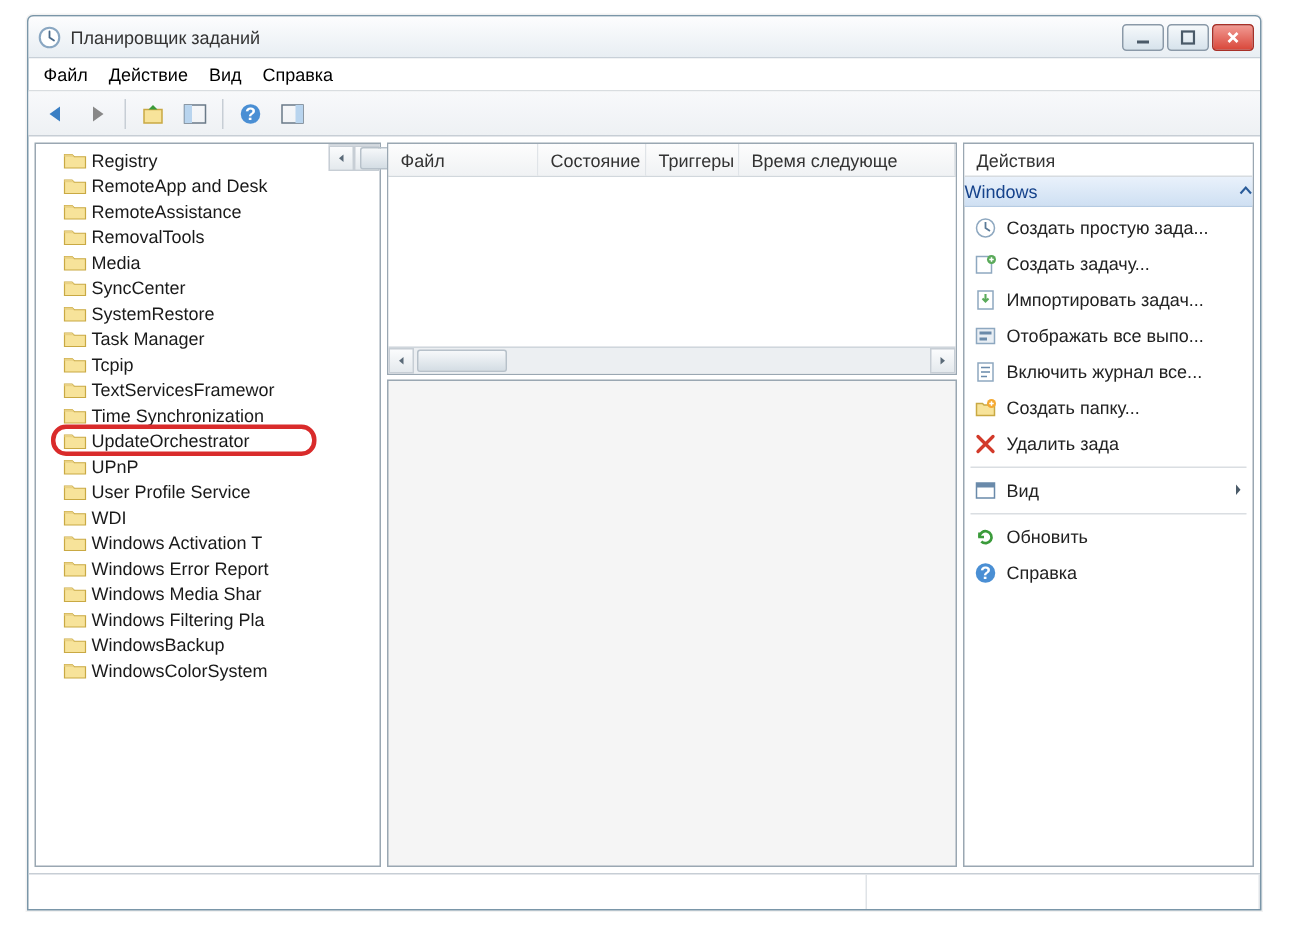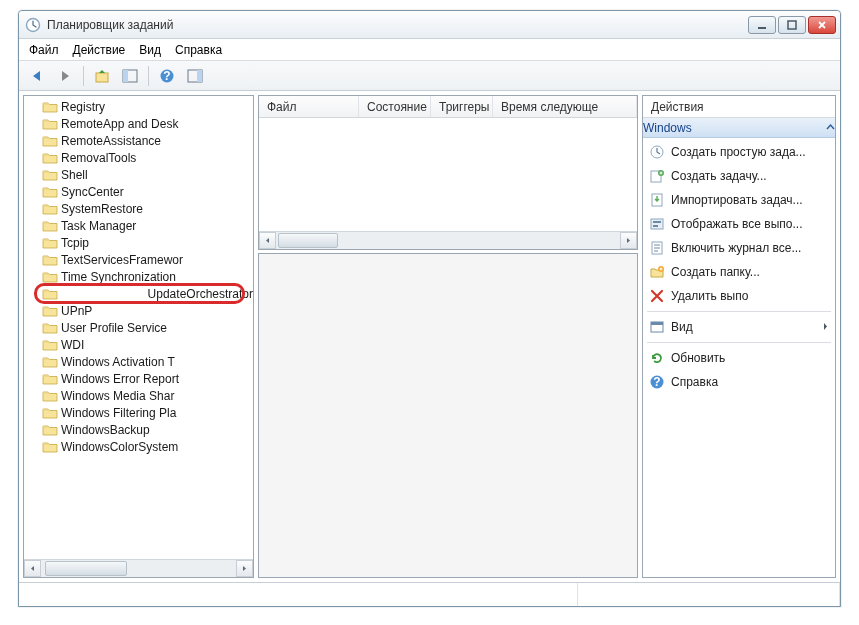--- a/index.html
+++ b/index.html
@@ -18,27 +18,27 @@
 .menubar { height: 22px; display: flex; align-items: center; gap: 14px; padding: 0 10px; border-bottom: 1px solid #d9dde0; }
 .menubar span { color: #000; cursor: default; }
 
 .toolbar { height: 30px; display: flex; align-items: center; gap: 4px; padding: 0 6px; background: linear-gradient(#f8f9fb,#eef1f4); border-bottom: 1px solid #c7ced5; }
 .tbtn { width: 24px; height: 24px; display: flex; align-items: center; justify-content: center; border: 1px solid transparent; border-radius: 2px; cursor: pointer; }
 .tsep { width: 1px; height: 20px; background: #c7ced5; margin: 0 2px; }
 
 .content { flex: 1; display: flex; padding: 4px; gap: 4px; overflow: hidden; }
 
 .panel { border: 1px solid #9aa7b2; background: #fff; position: relative; }
-.tree-panel { width: 231px; display: flex; flex-direction: column; }
+.tree-panel { width: 231px; display: flex; flex-direction: row; }
 .tree-scroll { flex: 1; overflow: hidden; position: relative; }
 .tree-list { padding: 2px 0 2px 4px; }
 .tree-item { display: flex; align-items: center; height: 17px; gap: 3px; white-space: nowrap; cursor: default; padding-left: 14px; }
 .tree-item .folder { width: 16px; height: 14px; }
 .tree-item .label { color: #1a1a1a; }
-.tree-item.highlighted { position: relative; justify-content: space-between; }
+.tree-item.highlighted { position: relative; }
 .tree-item.highlighted::before { content:""; position:absolute; left:6px; right:8px; top:-2px; bottom:-2px; border: 3px solid #d92b2b; border-radius: 10px; pointer-events: none; }
 
 .hscroll { height: 18px; display: flex; border-top: 1px solid #cfd6dc; background: #f1f3f5; }
 .hscroll .arrow { width: 17px; display: flex; align-items: center; justify-content: center; cursor: pointer; border: 1px solid #c7ced5; background: linear-gradient(#fbfcfd,#e4e9ed); }
 .hscroll .track { flex: 1; position: relative; background: #eceff2; }
 .hscroll .thumb { position: absolute; top: 1px; bottom: 1px; background: linear-gradient(#f6f8fa,#d4dde4); border: 1px solid #b7c1ca; border-radius: 2px; }
 
 .middle-col { flex: 1; display: flex; flex-direction: column; gap: 3px; }
 .list-panel { flex: 0 0 155px; display: flex; flex-direction: column; }
 .list-header { display: flex; height: 22px; border-bottom: 1px solid #d1d7dc; }
@@ -179,21 +179,21 @@
               </span>
               <span class="label">RemovalTools</span>
             </div>
             <div class="tree-item">
               <span class="folder">
                 <svg width="16" height="14">
                   <path d="M1 3 L6 3 L7.5 4.5 L15 4.5 L15 12 L1 12 Z" fill="#f7e39a" stroke="#c9a943" stroke-width="0.8"></path>
                   <path d="M1 3 L6 3 L7.5 4.5 L1 4.5 Z" fill="#e9d184"></path>
                 </svg>
               </span>
-              <span class="label">Shell</span>
+              <span class="label">Media</span>
             </div>
             <div class="tree-item">
               <span class="folder">
                 <svg width="16" height="14">
                   <path d="M1 3 L6 3 L7.5 4.5 L15 4.5 L15 12 L1 12 Z" fill="#f7e39a" stroke="#c9a943" stroke-width="0.8"></path>
                   <path d="M1 3 L6 3 L7.5 4.5 L1 4.5 Z" fill="#e9d184"></path>
                 </svg>
               </span>
               <span class="label">SyncCenter</span>
             </div>
@@ -444,21 +444,21 @@
               </svg>
             </span>
             <span>Создать папку...</span>
           </div>
           <div class="action-item">
             <span class="ico">
               <svg width="16" height="16">
                 <path d="M3 3 L13 13 M13 3 L3 13" stroke="#d23a2a" stroke-width="2.2" stroke-linecap="round"></path>
               </svg>
             </span>
-            <span>Удалить выпо</span>
+            <span>Удалить зада</span>
           </div>
           <div class="action-divider"></div>
           <div class="action-item">
             <span class="ico">
               <svg width="16" height="16">
                 <rect x="2" y="3" width="12" height="10" fill="none" stroke="#6a8aaa"></rect>
                 <rect x="2" y="3" width="12" height="3" fill="#6a8aaa"></rect>
               </svg>
             </span>
             <span>Вид</span>

